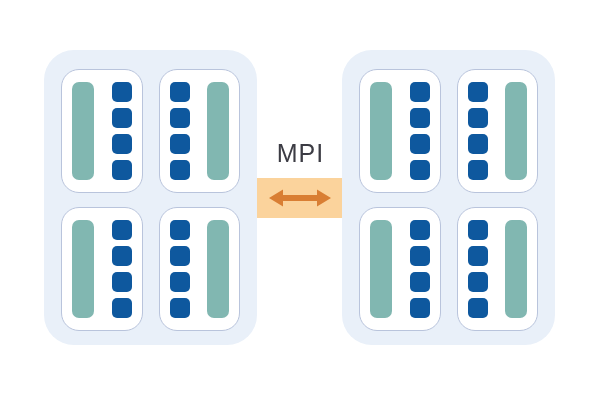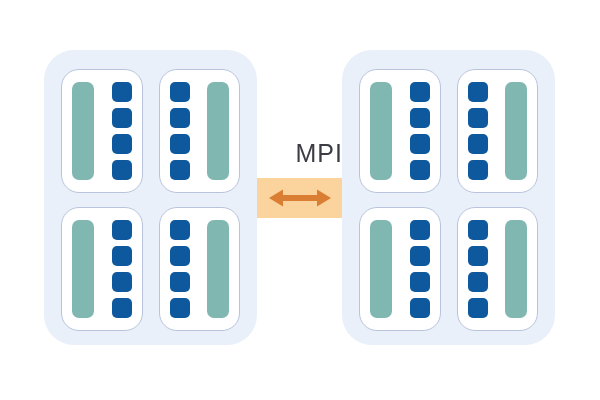--- a/index.html
+++ b/index.html
@@ -57,21 +57,21 @@
     width: 20px;
     height: 20px;
     border-radius: 5px;
     background: var(--core, #0E589E);
   }
   .mpi-label {
     position: absolute;
     left: 258px;
     top: 139px;
     width: 85px;
-    text-align: right;
+    text-align: center;
     font-size: 25px;
     line-height: 1.15;
     letter-spacing: 1px;
     color: var(--label-text, #3C3C44);
   }
   .mpi-link {
     position: absolute;
     left: 257px;
     top: 178px;
     width: 85px;

